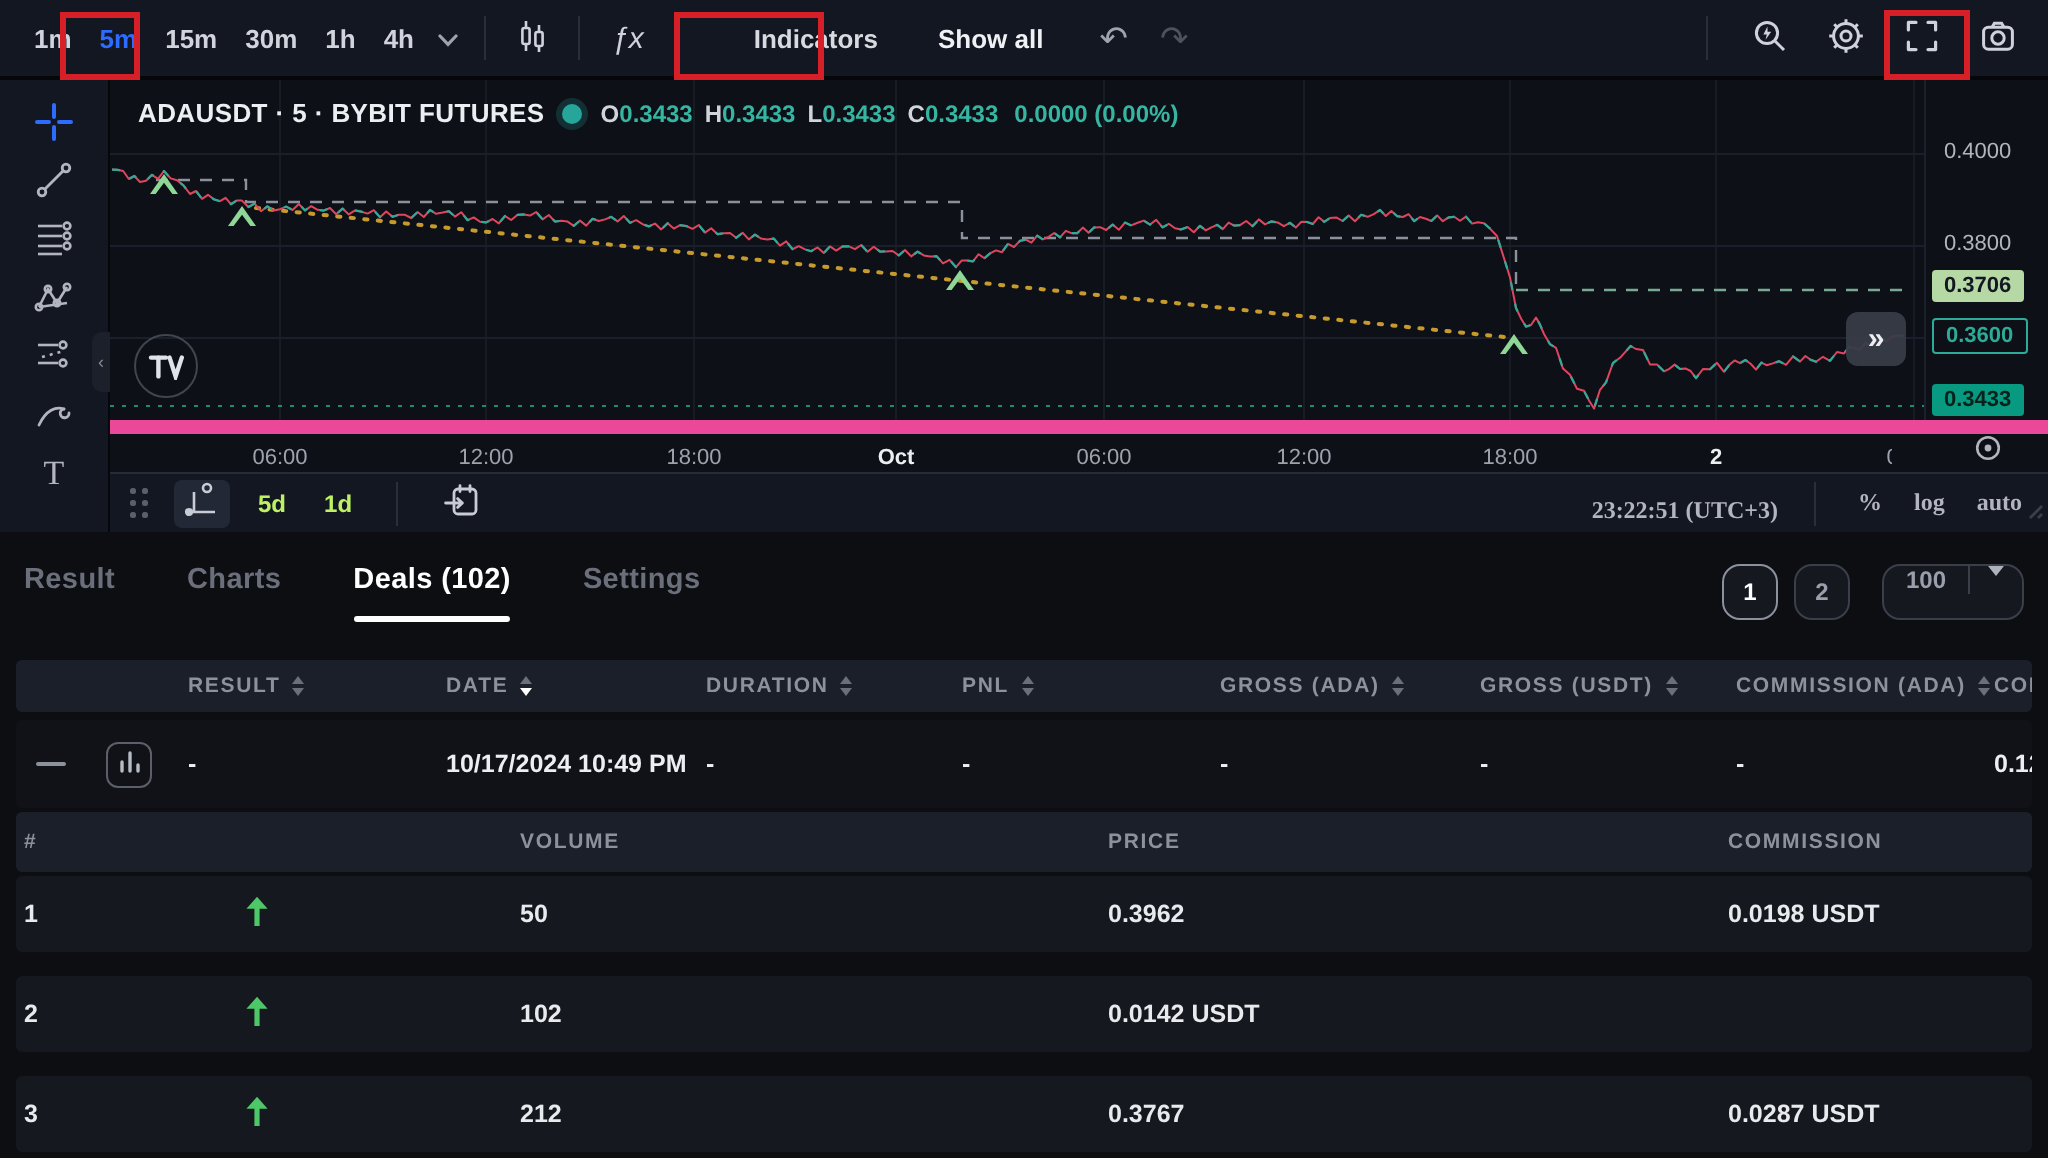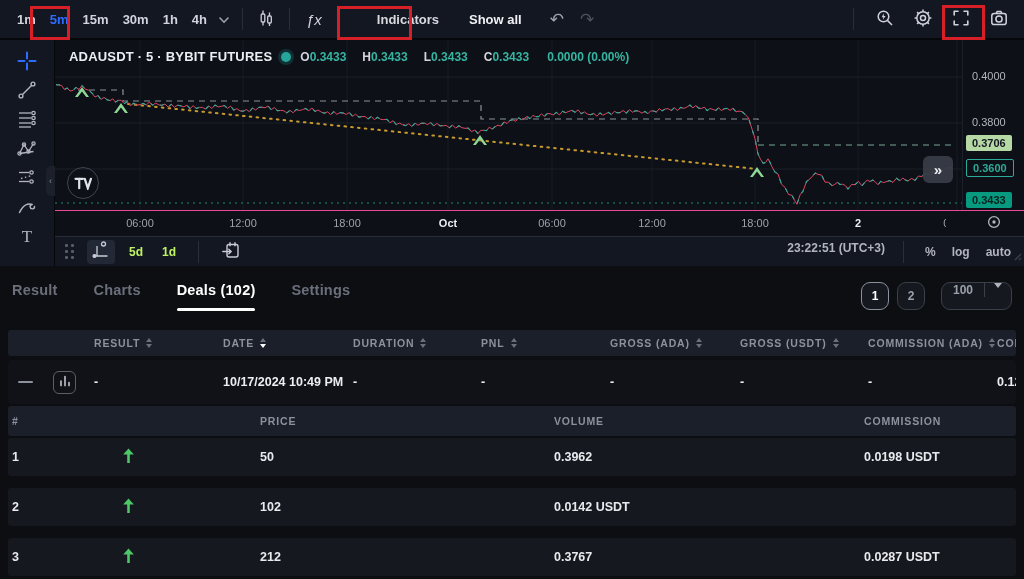--- a/index.html
+++ b/index.html
@@ -36,47 +36,47 @@
   .collapse-handle { position:absolute; right:-1px; top:126px; width:9px; height:30px; background:#1b202b; border-radius:5px 0 0 5px; color:#8a8e98; font-size:9px; display:flex; align-items:center; justify-content:center; }
 
   .chart-main { flex:1; display:flex; flex-direction:column; min-width:0; }
   .chart-body { display:flex; height:170px; }
   .plot { position:relative; width:907px; height:170px; overflow:hidden; }
   .plot svg.layer { position:absolute; left:0; top:0; }
 
   .symbol-row { position:absolute; left:14px; top:9px; display:flex; align-items:center; gap:9px; z-index:5; white-space:nowrap; }
   .symbol-title { font-size:13px; font-weight:700; color:#eceef2; letter-spacing:.2px; }
   .live-dot { width:10px; height:10px; border-radius:50%; background:#26a69a; box-shadow:0 0 0 3px rgba(38,166,154,.22); }
-  .ohlc { display:flex; align-items:center; gap:16px; font-size:12px; }
+  .ohlc { display:flex; align-items:center; gap:6px; font-size:12px; }
   .ohlc .lbl { color:#d1d4dc; font-weight:600; }
   .ohlc .val { color:#35b5a2; font-weight:600; }
   .ohlc .chg { color:#35b5a2; font-weight:600; margin-left:2px; }
 
   .tv-logo { position:absolute; left:12px; top:127px; width:32px; height:32px; border:1.5px solid #40454f; border-radius:50%; display:flex; align-items:center; justify-content:center; z-index:4; }
   .more-btn { position:absolute; left:868px; top:116px; width:30px; height:27px; background:rgba(56,60,70,.95); border:0; border-radius:6px; color:#eceef2; font-size:15px; font-weight:700; line-height:1; cursor:pointer; z-index:5; }
 
   .price-axis { width:62px; flex:none; border-left:1px solid #1b202b; position:relative; font-size:11px; color:#b2b5be; }
   .p-tick { position:absolute; left:9px; }
   .p-badge { position:absolute; left:3px; padding:2px 6px; border-radius:2px; font-size:11px; font-weight:700; white-space:nowrap; }
   .p-badge.upper { background:#b5d8a5; color:#131722; }
   .p-badge.middle { background:#0d1017; border:1px solid #2cab99; color:#2cab99; }
   .p-badge.last { background:#089981; color:#06221b; }
 
-  .time-axis { height:26px; border-top:1px solid #ec4899; display:flex; background:#0d1017;gap:17px; }
+  .time-axis { height:26px; border-top:7px solid #ec4899; display:flex; background:#0d1017;gap:17px; }
   .time-strip { width:907px; position:relative; overflow:hidden; }
   .time-tick { position:absolute; top:6px; transform:translateX(-50%); font-size:11px; color:#9da2ad; white-space:nowrap; }
   .time-tick.strong { color:#eceef2; font-weight:700; }
   .axis-corner { width:62px; display:flex; align-items:center; justify-content:center; color:#b2b5be; }
 
   .chart-footer { height:30px; background:#131722; border-top:1px solid #272c37; display:flex; align-items:center; padding:0 10px; gap:9px; position:relative; }
   .drag-dots { display:grid; grid-template-columns:repeat(2,3px); grid-auto-rows:3px; gap:3px; margin-right:4px; }
   .drag-dots i { width:2.5px; height:2.5px; border-radius:50%; background:#5a5f6a; }
   .tool-chip { width:28px; height:24px; background:#232836; border:0; border-radius:4px; display:flex; align-items:center; justify-content:center; color:#c9ccd4; cursor:pointer; }
   .range-btn { background:none; border:0; cursor:pointer; font-family:inherit; font-size:12px; font-weight:700; color:#bef264; padding:5px 5px; }
-  .footer-right { margin-left:auto; display:flex; align-items:flex-start; gap:10px; }
+  .footer-right { margin-left:auto; display:flex; align-items:flex-end; gap:10px;font-family:Liberation Serif, serif; }
   .clock { font-size:12px; font-weight:600; color:#b2b5be; }
   .scale-btn { background:none; border:0; cursor:pointer; font-family:inherit; font-size:12px; font-weight:600; color:#b2b5be; padding:4px 3px; }
   .resize-corner { position:absolute; right:2px; bottom:1px; }
 
   
   .panel { height:311px; background:#0c0e12; }
   .tabs-row { display:flex; align-items:flex-start; padding:16px 12px 0 12px; }
   .tab { background:none; border:0; cursor:pointer; font-family:inherit; font-size:14.5px; font-weight:700; color:#6b6f7b; margin-right:36px; padding:0 0 13px 0; position:relative; letter-spacing:.2px; }
   .tab.active { color:#ffffff; }
   .tab.active::after { content:""; position:absolute; left:0; right:0; bottom:0; height:3px; border-radius:3px; background:#ffffff; }
@@ -474,22 +474,22 @@
       <div class="dr-cell">-</div>
       <div class="dr-cell">-</div>
       <div class="dr-cell">-</div>
       <div class="dr-cell">-</div>
       <div class="dr-cell">0.12</div>
     </div>
 
     <div class="orders-header">
       <span>#</span>
       <span></span>
+      <span>VOLUME</span>
       <span>PRICE</span>
-      <span>VOLUME</span>
       <span>COMMISSION</span>
     </div>
 
     <div class="order-row">
       <div class="or-cell">1</div>
       <div class="or-cell"><svg width="13" height="17" viewBox="0 0 13 17">
             <path d="M6.5 16 V5.5" stroke="#4dc768" stroke-width="2.6"></path>
             <path d="M1.2 7.4 L6.5 1.4 L11.8 7.4 Z" fill="#4dc768"></path>
           </svg></div>
       <div class="or-cell">50</div>

